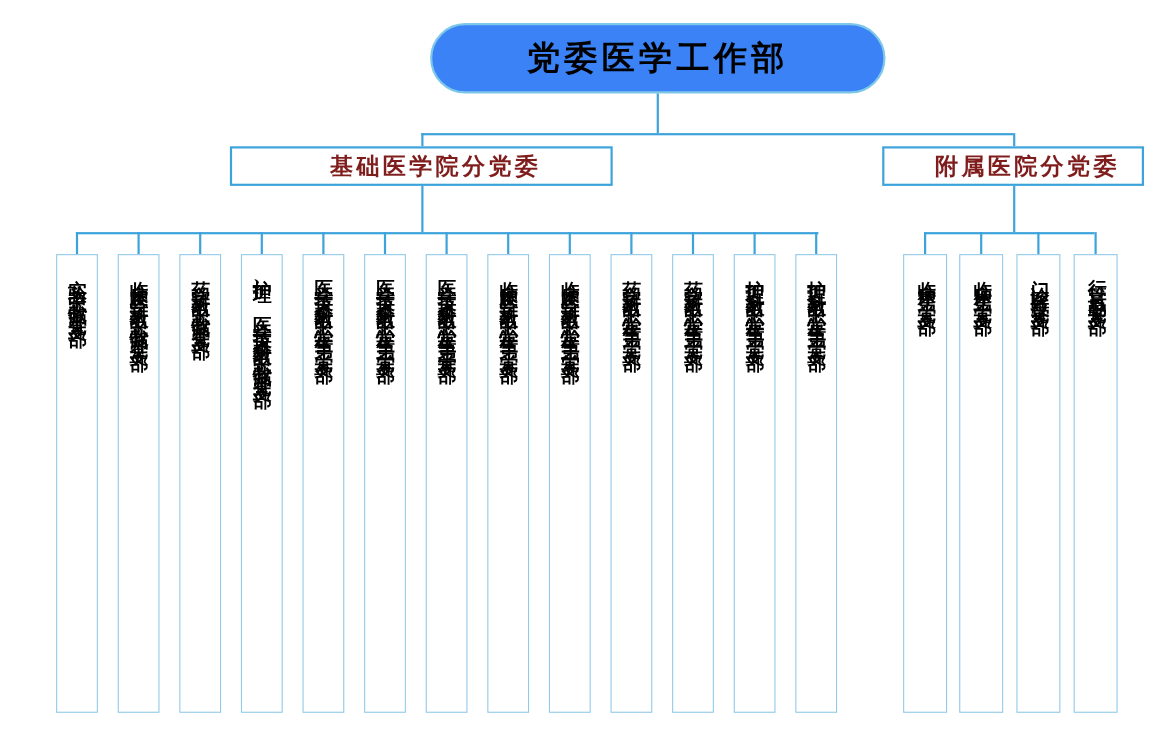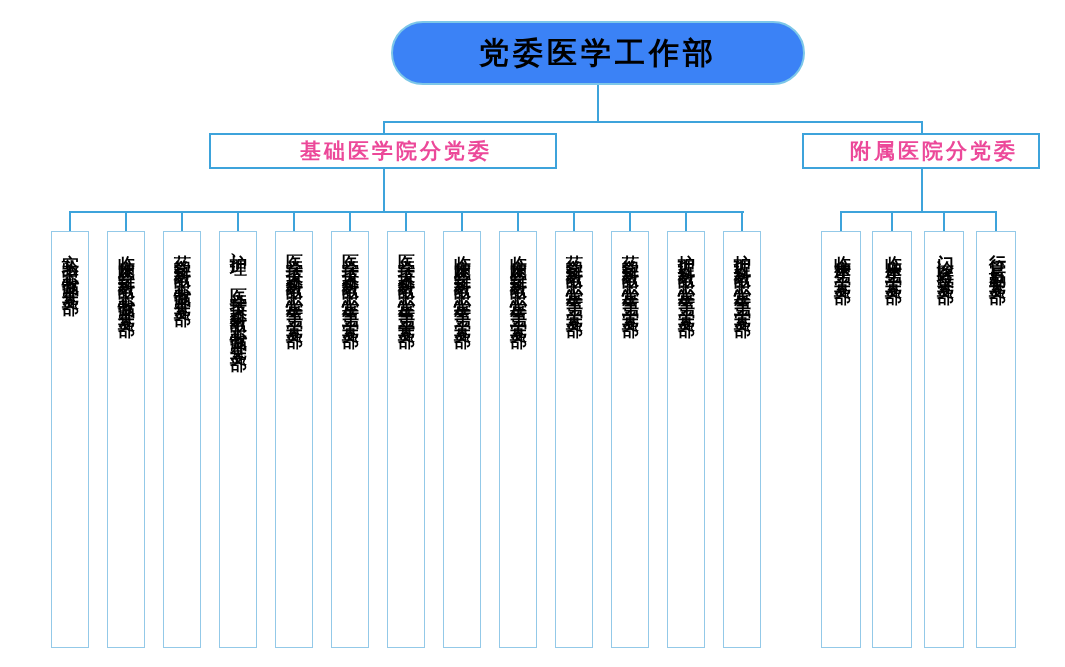--- a/index.html
+++ b/index.html
@@ -61,21 +61,21 @@
     box-sizing: border-box;
     border: 2px solid #3da3db;
     background: #ffffff;
     display: flex;
     align-items: center;
     justify-content: center;
   }
   .l2-node .label {
     font-size: 21px;
     letter-spacing: 3px;
-    color: #ec4899;
+    color: #7f1d1d;
     font-weight: 600;
     white-space: nowrap;
     margin-left: 26px;
   }
   #l2-node-0 { left: 209px; width: 348px; }
   #l2-node-1 { left: 802px; width: 238px; }
 
   
   .leaf-node {
     position: absolute;

